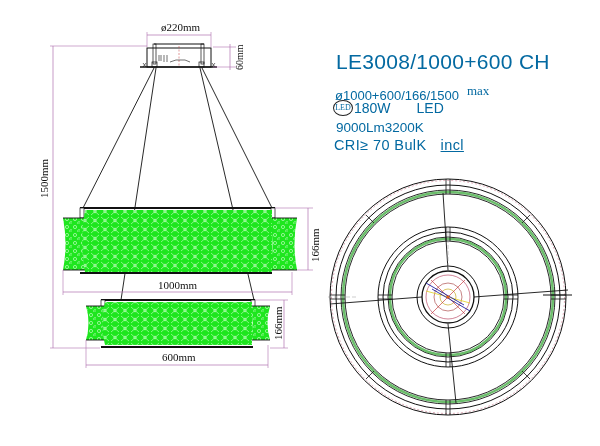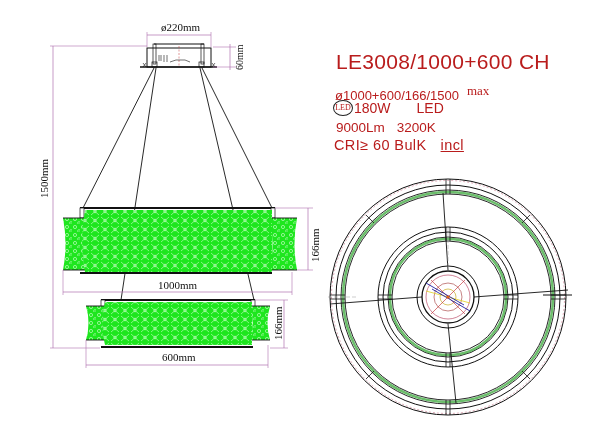--- a/index.html
+++ b/index.html
@@ -1,27 +1,27 @@
 <!DOCTYPE html>
 <html><head>
 <meta charset="utf-8">
 <style>
   html, body { margin: 0; padding: 0; background: #ffffff; }
   body { width: 600px; height: 446px; position: relative; overflow: hidden; font-family: "Liberation Sans", sans-serif; }
   #drawing { position: absolute; left: 0; top: 0; }
   .spec { position: absolute; left: 0; top: 0; width: 600px; height: 446px; pointer-events: none; }
-  .spec-line { position: absolute; color: #b91c1c; white-space: nowrap; }
+  .spec-line { position: absolute; color: #0369a1; white-space: nowrap; }
   .title { left: 336px; top: 50px; font-size: 21px; letter-spacing: 0.3px; }
   .dims { left: 335px; top: 88px; font-size: 13px; }
   .dims .max { font-family: "Liberation Serif", serif; font-size: 13px; position: relative; top: -5px; margin-left: 8px; }
   .power { left: 333px; top: 100px; font-size: 14px; display: flex; align-items: flex-start; }
   .led-badge { display: inline-block; width: 18px; height: 14px; border: 1px solid #222; border-radius: 50%; font-family: "Liberation Serif", serif; font-size: 8px; line-height: 14px; text-align: center; margin-right: 1px; }
   .power .w { margin-right: 26px; }
   .lumen { left: 336px; top: 120px; font-size: 13.5px; }
-  .lumen .k { margin-left: 12px; }
+  .lumen .k { margin-left: 0; }
   .cri { left: 334px; top: 137px; font-size: 14.5px; letter-spacing: 0.4px; }
   .cri .gap { margin-left: 14px; text-decoration: underline; }
   .dimtxt { font-family: "Liberation Serif", serif; fill: #111; }
 </style>
 </head>
 <body>
 
 <svg id="drawing" width="600" height="446" viewBox="0 0 600 446" xmlns="http://www.w3.org/2000/svg">
   <defs>
     <pattern id="crystal" width="10" height="9" patternUnits="userSpaceOnUse">
@@ -209,16 +209,16 @@
   </div>
   <div class="spec-line power">
     <span class="led-badge">LED</span>
     <span class="w">180W</span>
     <span>LED</span>
   </div>
   <div class="spec-line lumen">
     <span>9000Lm</span><span class="k">3200K</span>
   </div>
   <div class="spec-line cri">
-    <span>CRI≥ 60</span>
+    <span>CRI≥ 70</span>
     <span>BulK</span><span class="gap">incl</span>
   </div>
 </div>
 
 </body></html>

